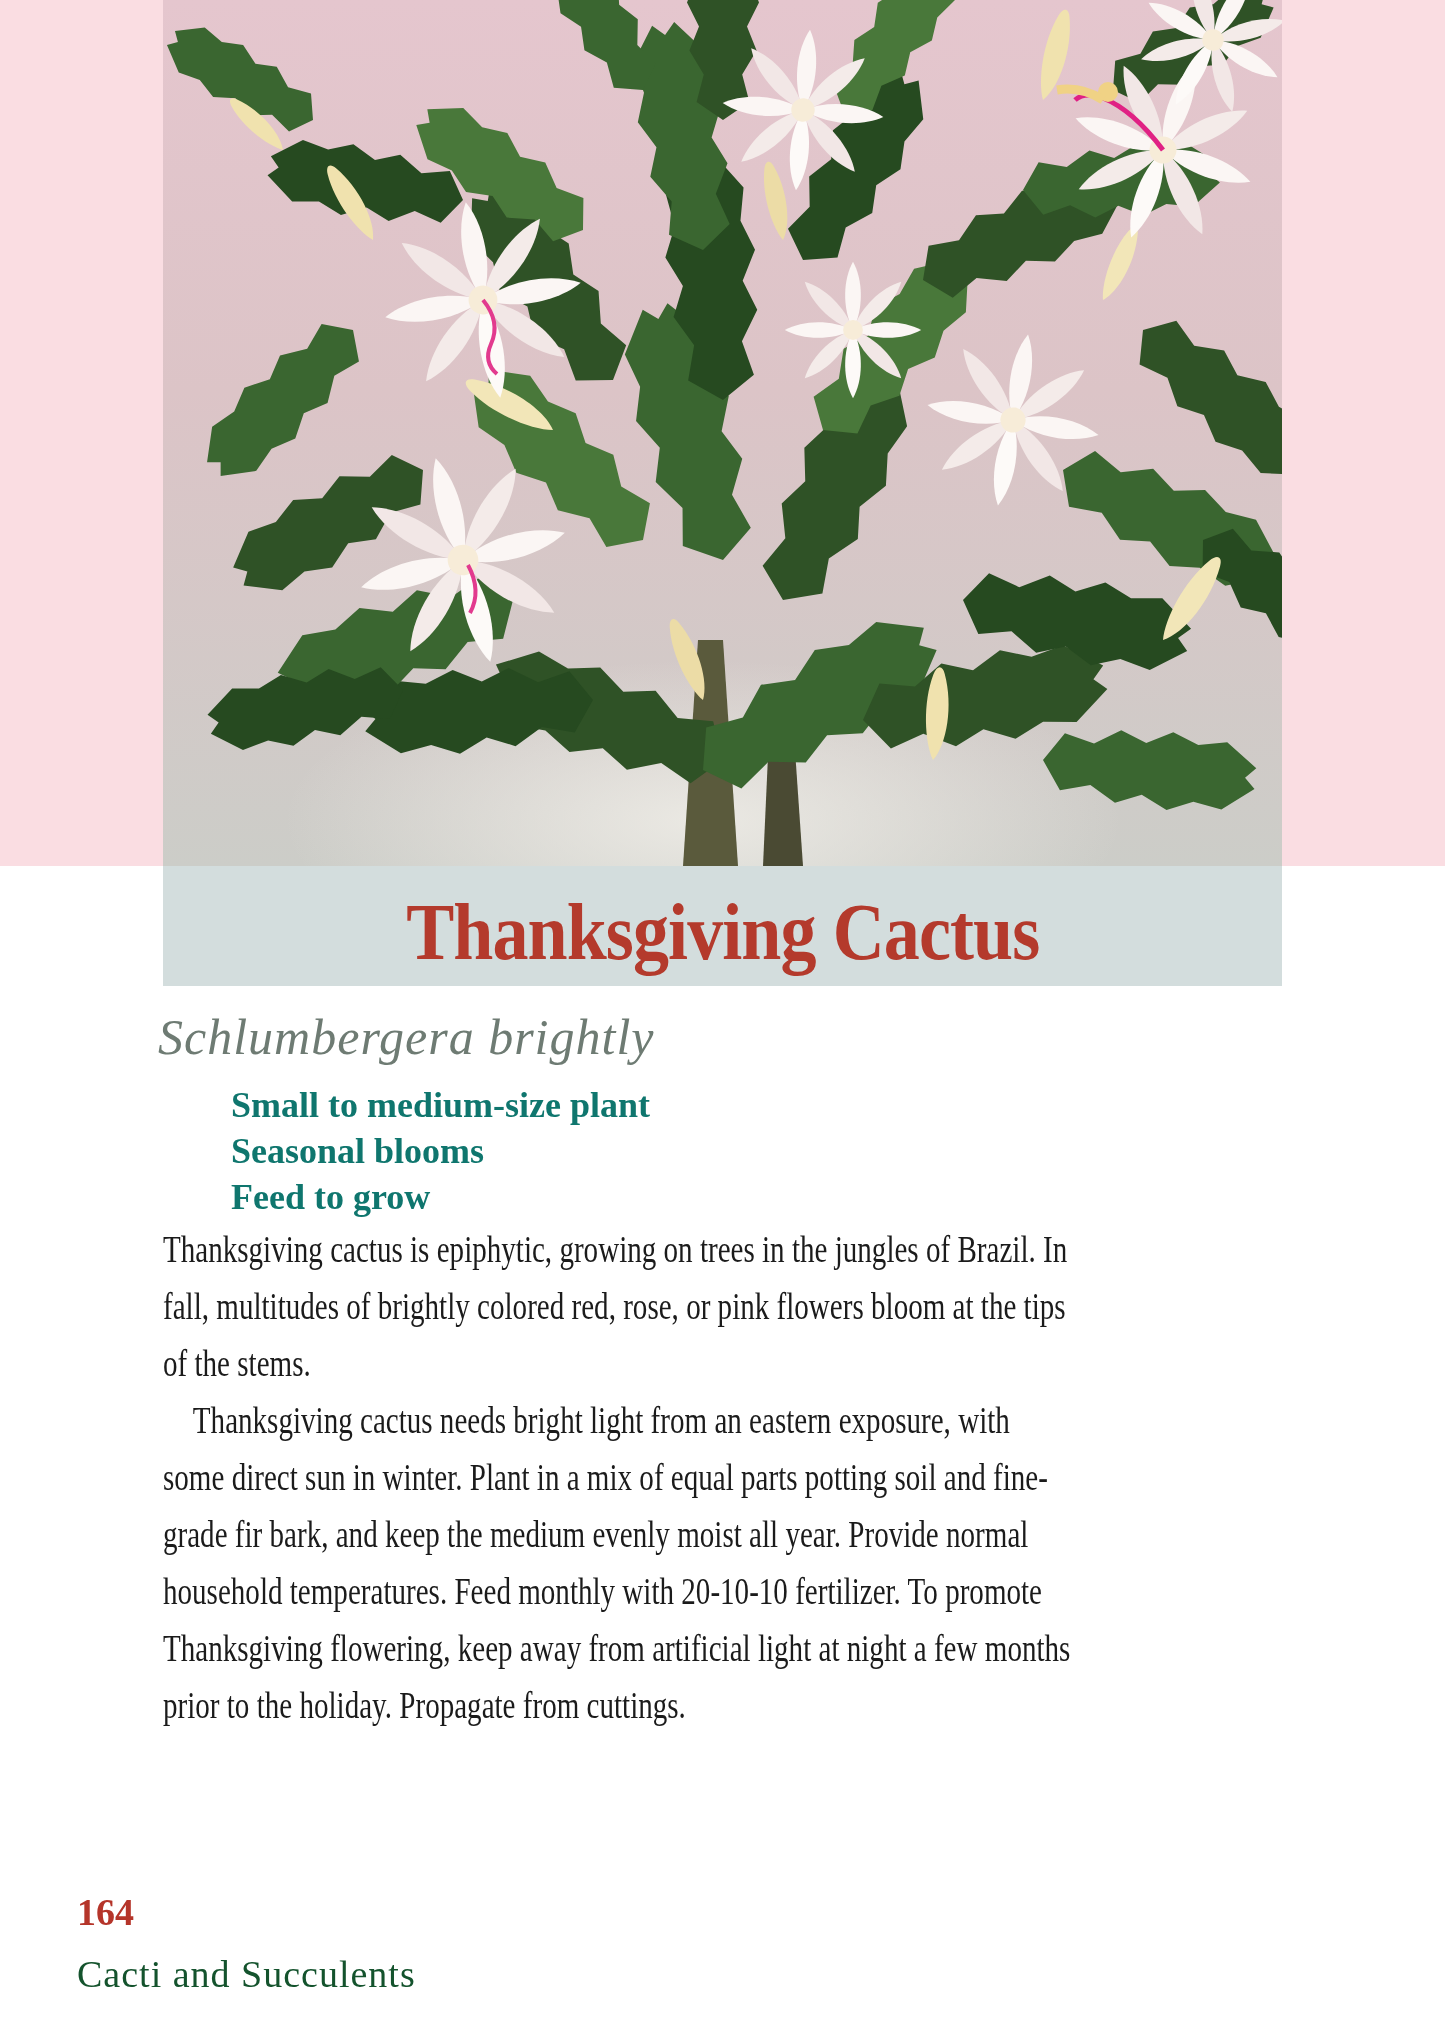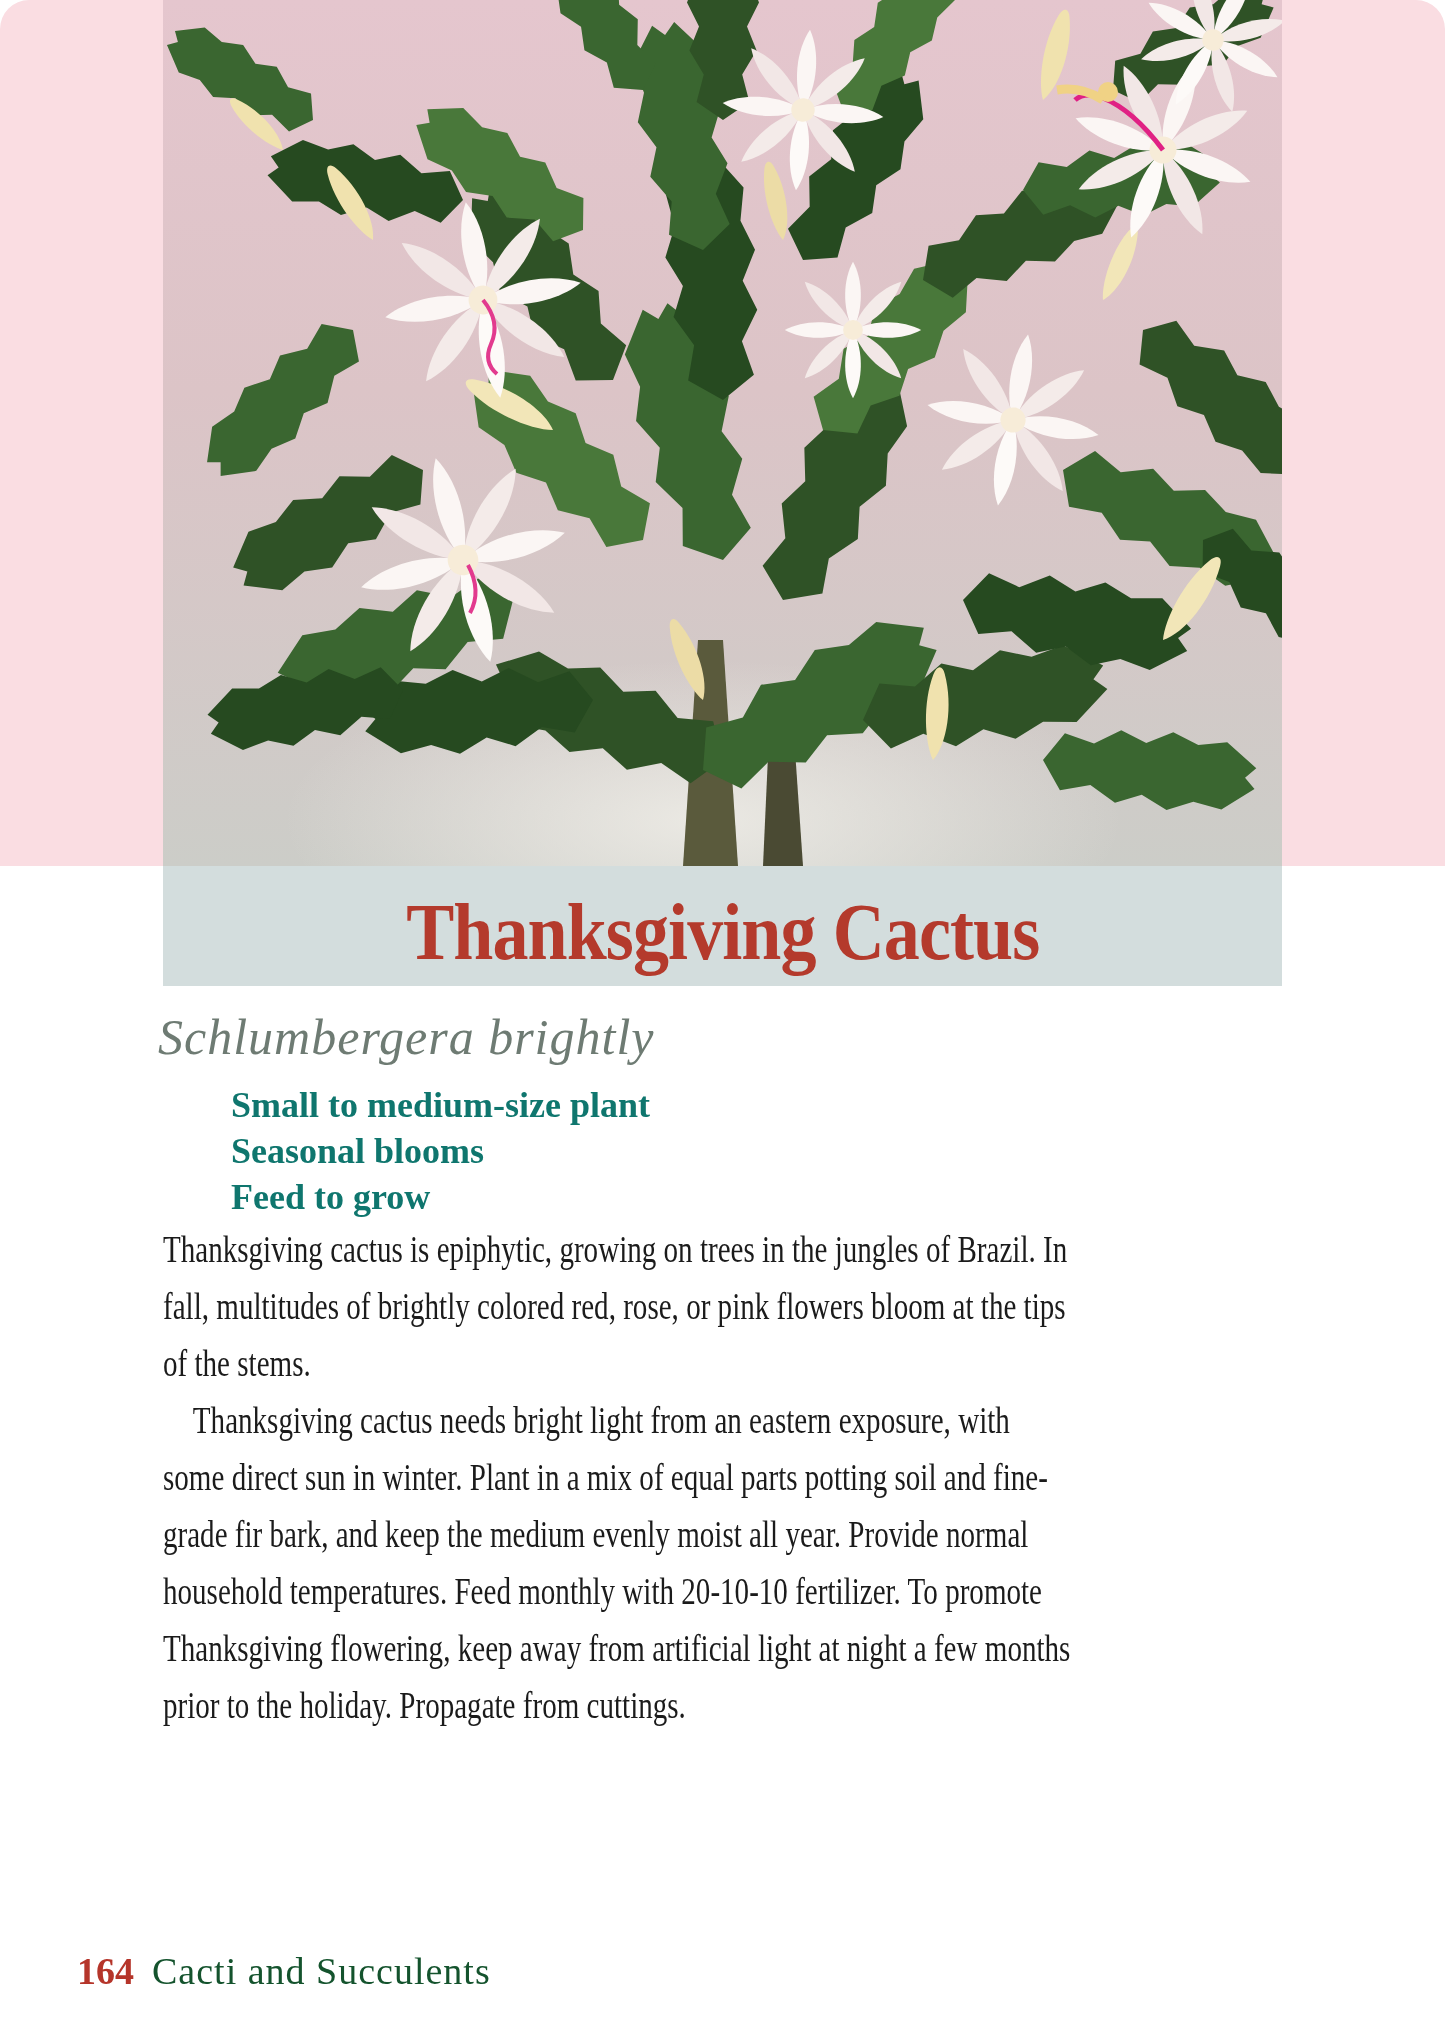--- a/index.html
+++ b/index.html
@@ -1,19 +1,19 @@
 <!DOCTYPE html>
 <html><head>
 <meta charset="utf-8">
 <style>
   * { margin:0; padding:0; box-sizing:border-box; }
   html,body { background:#ffffff; }
   .page {
     position:relative; width:1445px; height:2023px; background:#ffffff;
-    font-family:"Liberation Serif", serif; overflow:hidden;border-radius:29px;
+    font-family:"Liberation Serif", serif; overflow:hidden;
   }
   .pink-backdrop {
     position:absolute; left:0; top:0; width:1445px; height:866px;
     background:#fadde2;
   }
   .photo {
     position:absolute; left:163px; top:0; width:1119px; height:866px;
     overflow:hidden;
   }
   .title-band {
@@ -35,22 +35,22 @@
     font-size:36px; font-weight:bold; line-height:46px; color:#0f766e;
   }
   .para {
     position:absolute; left:163px; width:1463px;
     font-size:38px; line-height:57px; color:#1b1b1b;
     white-space:pre-line; transform:scaleX(0.765); transform-origin:left top;
   }
   .para-1 { top:1221px; }
   .para-2 { top:1392px; text-indent:39px; }
   .footer {
-    position:absolute; left:77px; top:1949px;
-    display:flex; align-items:baseline; gap:18px;
+    position:absolute; left:77px; top:1890px;
+    display:flex; align-items:baseline; gap:18px;flex-direction:column;
   }
   .page-number { font-size:38px; font-weight:bold; color:#b5352a; }
   .section-title { font-size:38px; color:#14532d; letter-spacing:1px; }
 </style>
 </head>
 <body>
 
 <div class="page">
 
   <div class="pink-backdrop"></div>

